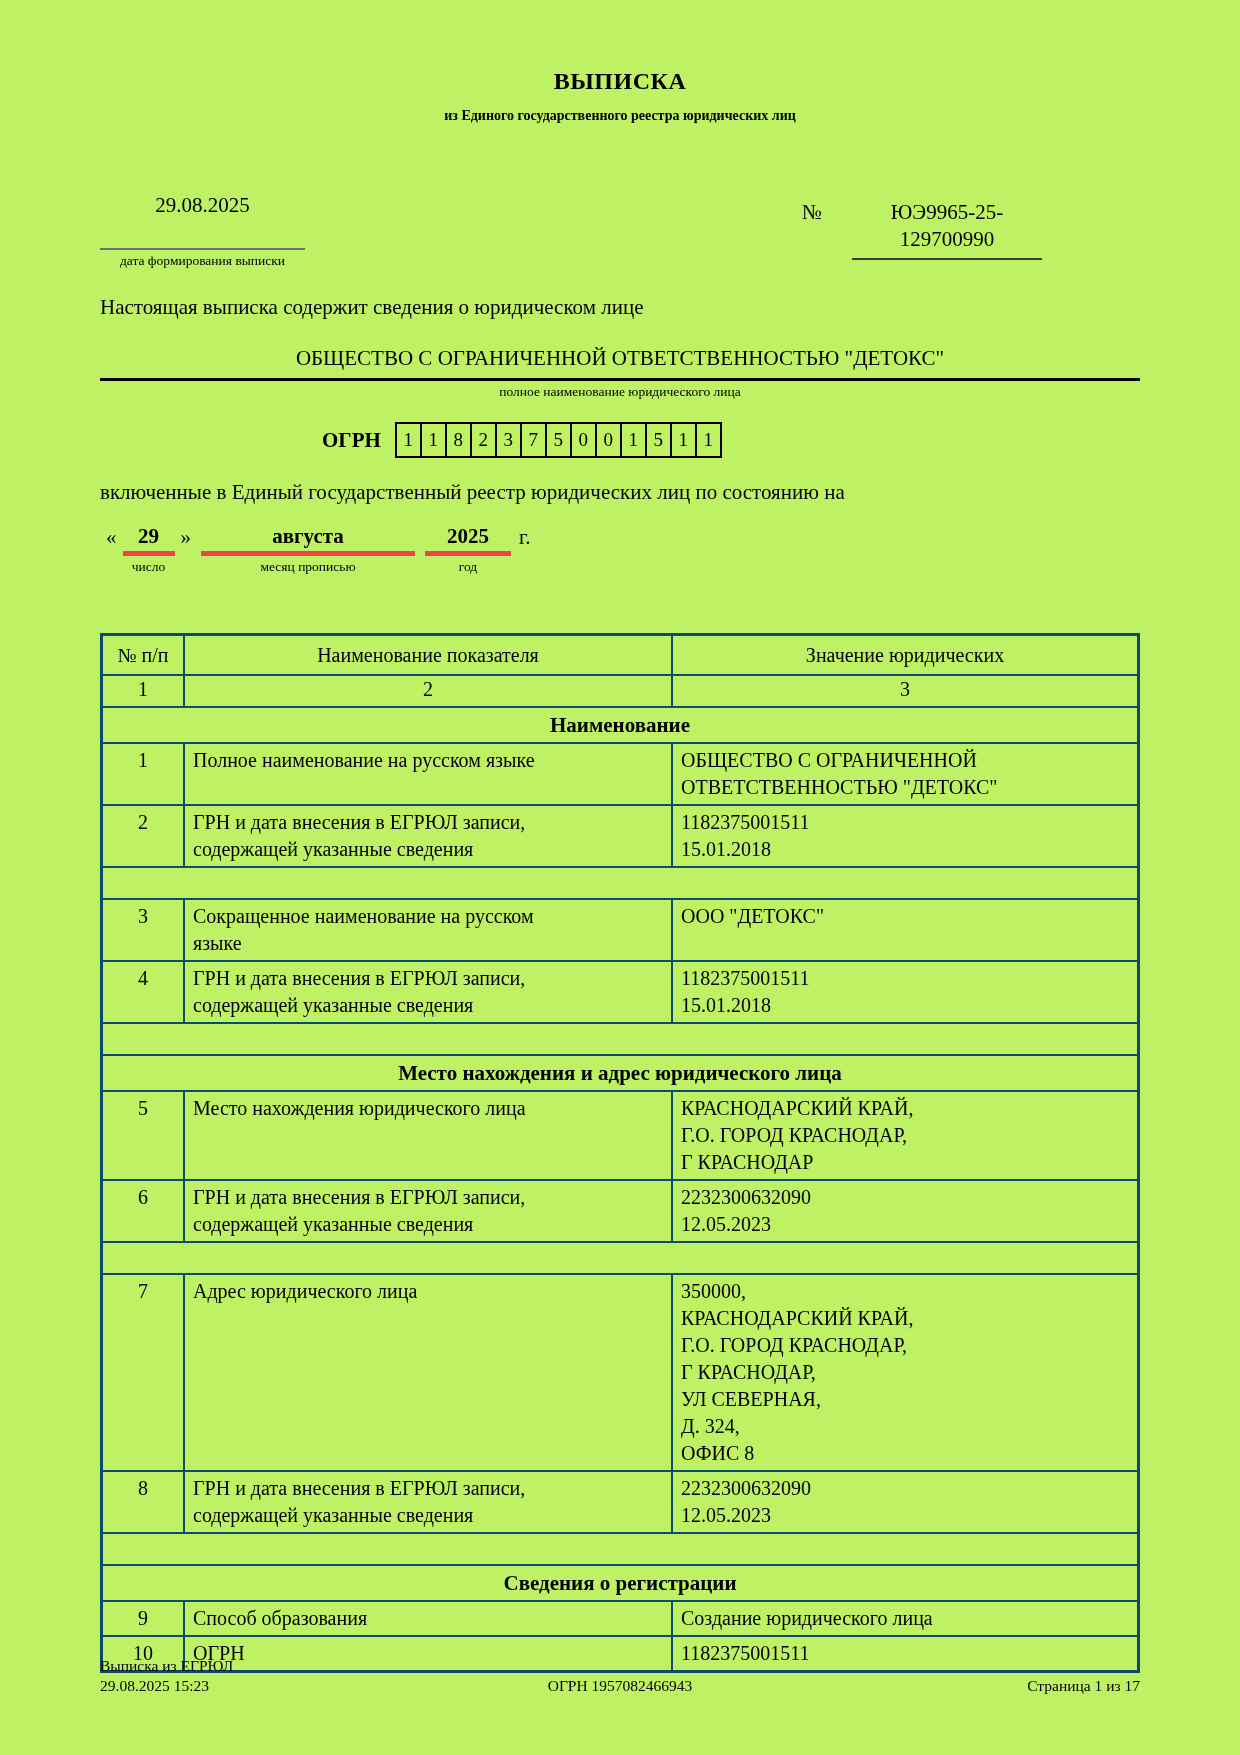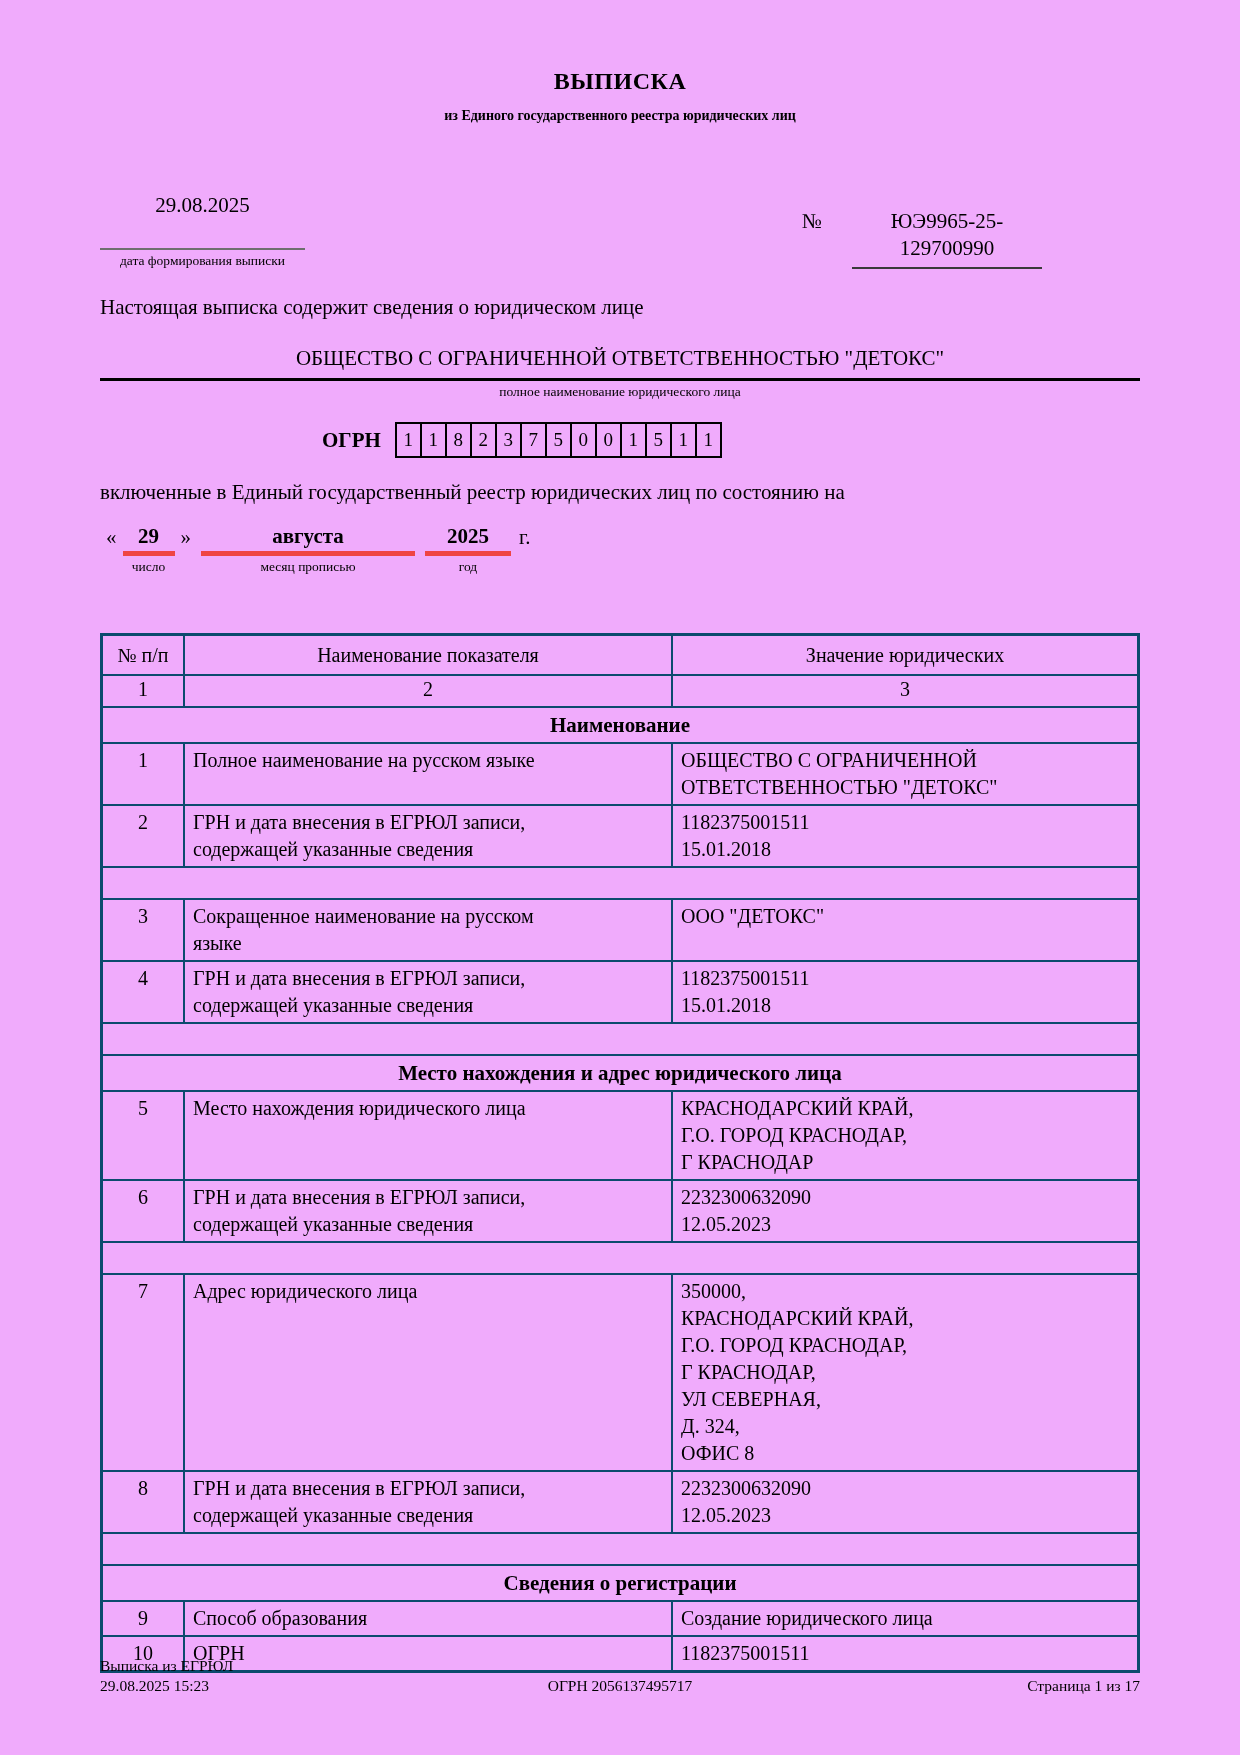--- a/index.html
+++ b/index.html
@@ -1,23 +1,23 @@
 <!DOCTYPE html>
 <html><head>
 <meta charset="utf-8">
 <style>
   html, body { margin: 0; padding: 0; background: #ffffff; }
   body { font-family: "Liberation Serif", "DejaVu Serif", serif; color: #000; }
-  .page { position: relative; width: 1240px; height: 1755px; background: #f0abfc; overflow: hidden; }
+  .page { position: relative; width: 1240px; height: 1755px; background: #bef264; overflow: hidden; }
   .content { width: 1040px; margin: 0 auto; padding-top: 68px; }
 
   .doc-title { text-align: center; font-weight: bold; font-size: 24px; letter-spacing: .5px; }
   .doc-subtitle { text-align: center; font-weight: bold; font-size: 14px; margin-top: 13px; }
 
-  .meta-row { display: flex; margin-top: 66px; align-items: flex-end; }
+  .meta-row { display: flex; margin-top: 66px; align-items: center; }
   .date-block { width: 205px; text-align: center; }
   .date-value { font-size: 21px; line-height: 31px; padding-bottom: 27px; }
   .u-line { border-top: 2px solid #6e6e6e; }
   .small-label { font-size: 13.5px; margin-top: 3px; }
   .number-group { margin-left: auto; margin-right: 98px; display: flex; gap: 30px; align-items: flex-start; }
   .num-sign { font-size: 21px; line-height: 27px; }
   .number-block { width: 190px; text-align: center; font-size: 21px; line-height: 27px; }
   .number-block .u-line { margin-top: 5px; border-top-color: #3a3a3a; }
 
   .intro { font-size: 21px; margin: 26px 0 0 0; }
@@ -238,16 +238,16 @@
           </tr>
         </tbody>
     </table>
   </div>
 
   <div class="footer">
     <div class="f-left">
       <div>Выписка из ЕГРЮЛ</div>
       <div>29.08.2025 15:23</div>
     </div>
-    <div class="f-center">ОГРН 2056137495717</div>
+    <div class="f-center">ОГРН 1957082466943</div>
     <div class="f-right">Страница 1 из 17</div>
   </div>
 </div>
 
 </body></html>

